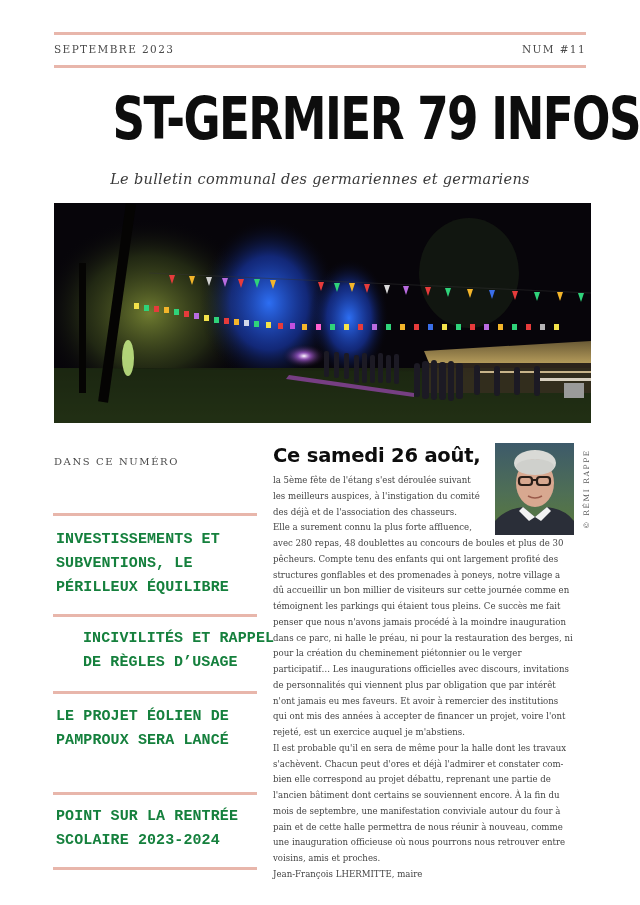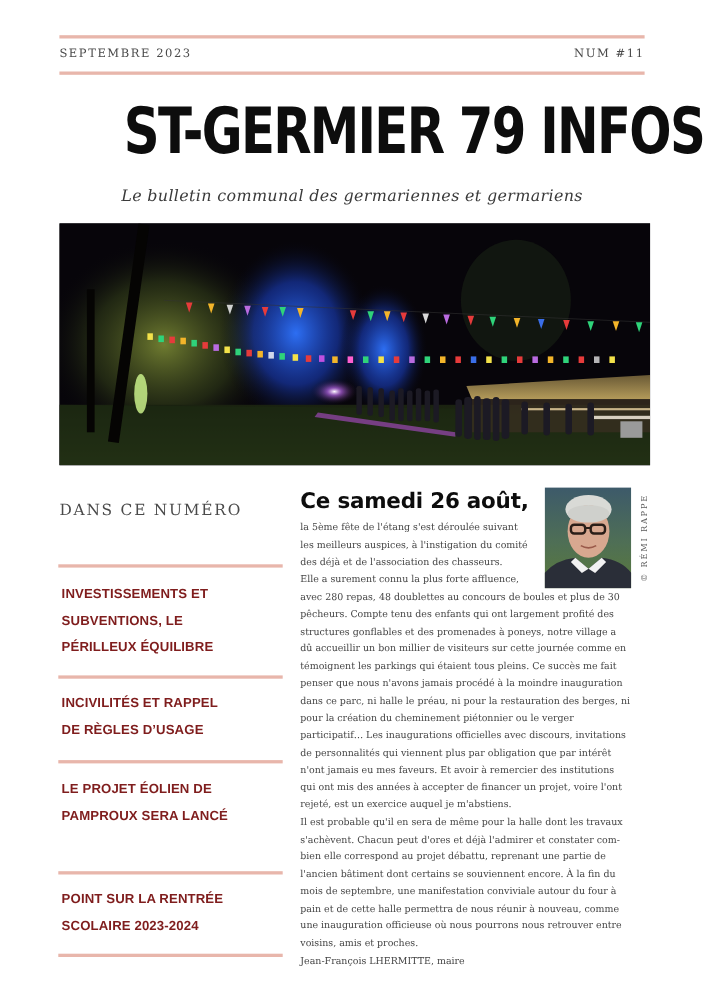--- a/index.html
+++ b/index.html
@@ -2,22 +2,22 @@
 <html><head>
 <meta charset="utf-8">
 <style>
   html, body { margin: 0; padding: 0; background: #ffffff; }
   body { width: 640px; height: 905px; position: relative; overflow: hidden; font-family: "DejaVu Serif", serif; }
   .rule { position: absolute; height: 3px; background: #e8b6ab; }
   .masthead-meta { position: absolute; font-family: "DejaVu Serif", serif; font-size: 10.5px; letter-spacing: 1.4px; color: #4a4a4a; }
   #title { position: absolute; left: 54px; width: 532px; top: 76px; text-align: center; font-family: "DejaVu Sans", sans-serif; font-weight: bold; font-size: 58px; line-height: 86px; color: #0d0d0d; letter-spacing: -2px; transform: scaleX(0.78); transform-origin: center; white-space: nowrap; }
   #subtitle { position: absolute; left: 54px; width: 532px; top: 171px; text-align: center; font-family: "DejaVu Serif", serif; font-style: italic; font-size: 14.5px; color: #3a3a3a; letter-spacing: 0.3px; }
   #hero-photo { position: absolute; left: 54px; top: 203px; width: 537px; height: 220px; overflow: hidden; background: #07050a; }
-  #toc-label { position: absolute; left: 54px; top: 456px; font-size: 14px; letter-spacing: 1.6px; color: #4a4a4a; }
-  .toc-item { position: absolute; left: 56px; width: 205px; font-family: Liberation Sans, sans-serif; font-weight: bold; font-size: 12px; line-height: 24px; color: #7f1d1d; letter-spacing: 0.1px; cursor: pointer; }
+  #toc-label { position: absolute; left: 54px; top: 456px; font-size: 10px; letter-spacing: 1.6px; color: #4a4a4a; }
+  .toc-item { position: absolute; left: 56px; width: 205px; font-family: Liberation Mono, monospace; font-weight: bold; font-size: 15px; line-height: 24px; color: #15803d; letter-spacing: 0.1px; cursor: pointer; }
   .toc-rule { position: absolute; left: 53px; width: 204px; height: 3px; background: #e8b6ab; }
   #article-heading { position: absolute; left: 273px; top: 444px; font-family: "DejaVu Sans", sans-serif; font-weight: bold; font-size: 19.5px; color: #0d0d0d; letter-spacing: -0.2px; }
   #article-body { position: absolute; left: 273px; top: 473px; width: 320px; font-family: "DejaVu Serif", serif; font-size: 8.6px; line-height: 15.75px; color: #454545; }
   #article-body .line { display: block; white-space: nowrap; }
   #portrait { position: absolute; left: 495px; top: 443px; width: 79px; height: 92px; overflow: hidden; }
   #photo-credit { position: absolute; left: 580px; top: 443px; width: 12px; height: 92px; }
   #photo-credit span { position: absolute; left: 50%; top: 50%; transform: translate(-50%, -50%) rotate(-90deg); white-space: nowrap; font-size: 7.5px; letter-spacing: 1.6px; color: #5a5a5a; }
 </style>
 </head>
 <body>
@@ -163,21 +163,21 @@
 
 <div id="toc-label">DANS CE NUMÉRO</div>
 
 <div class="toc-rule" style="top:513px;"></div>
 <div class="toc-item" style="top:528px;">
   <div>INVESTISSEMENTS ET</div>
   <div>SUBVENTIONS, LE</div>
   <div>PÉRILLEUX ÉQUILIBRE</div>
 </div>
 <div class="toc-rule" style="top:614px;"></div>
-<div class="toc-item" style="top:627px;">
+<div class="toc-item" style="top:627px;margin-left:27px;">
   <div>INCIVILITÉS ET RAPPEL</div>
   <div>DE RÈGLES D’USAGE</div>
 </div>
 <div class="toc-rule" style="top:691px;"></div>
 <div class="toc-item" style="top:705px;">
   <div>LE PROJET ÉOLIEN DE</div>
   <div>PAMPROUX SERA LANCÉ</div>
 </div>
 <div class="toc-rule" style="top:792px;"></div>
 <div class="toc-item" style="top:805px;">

